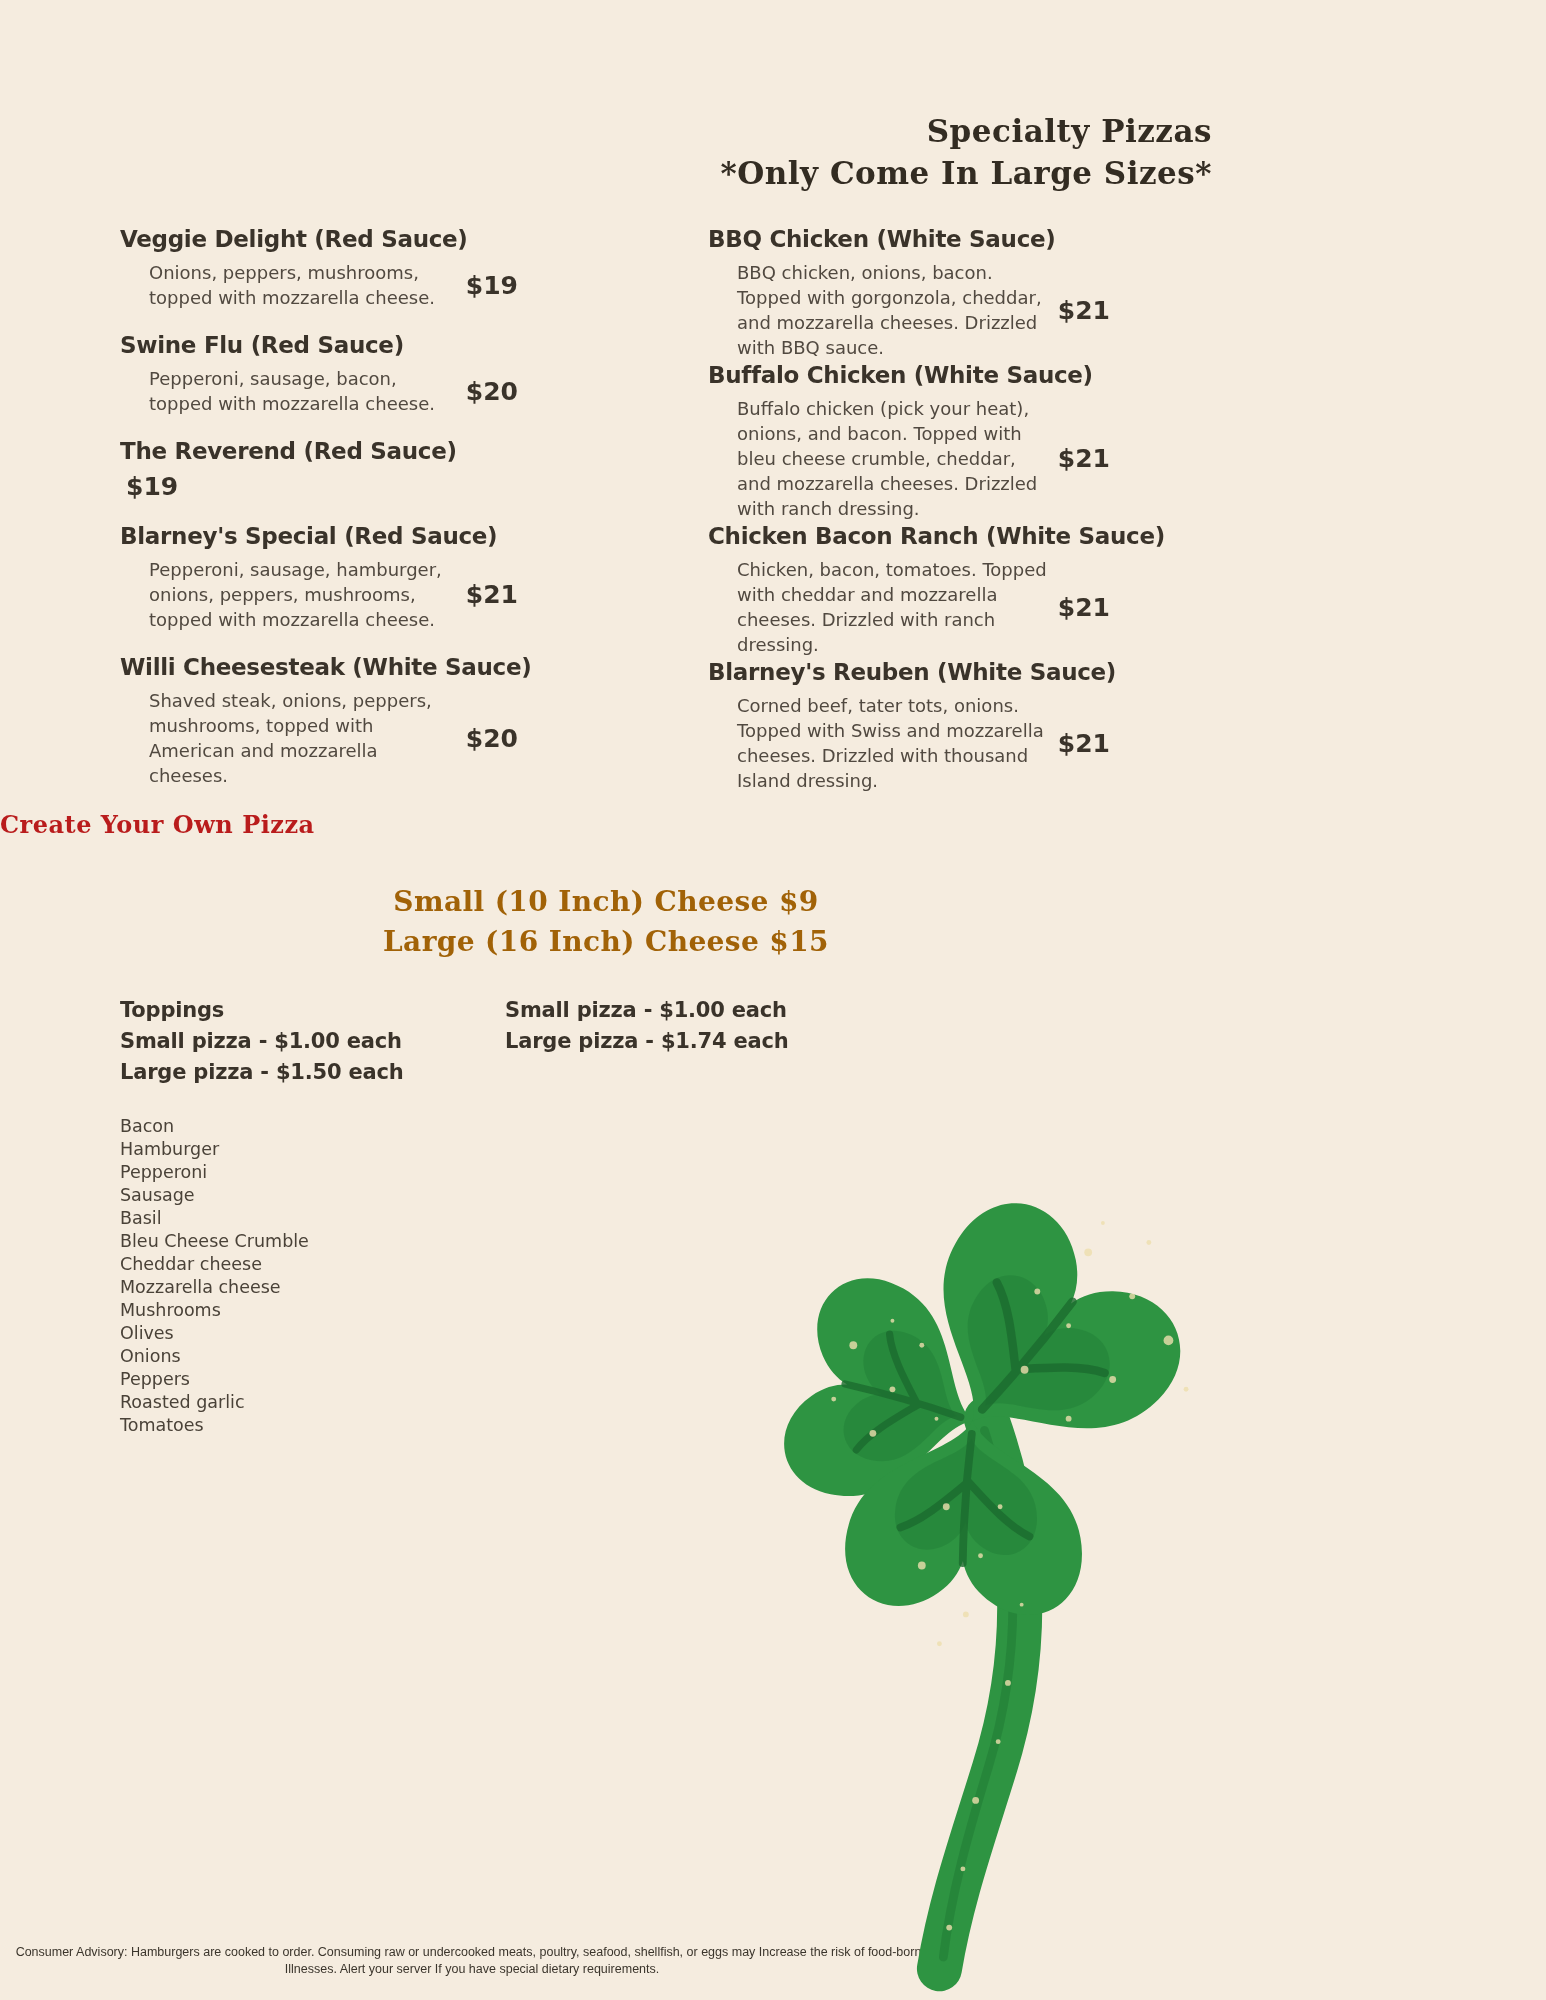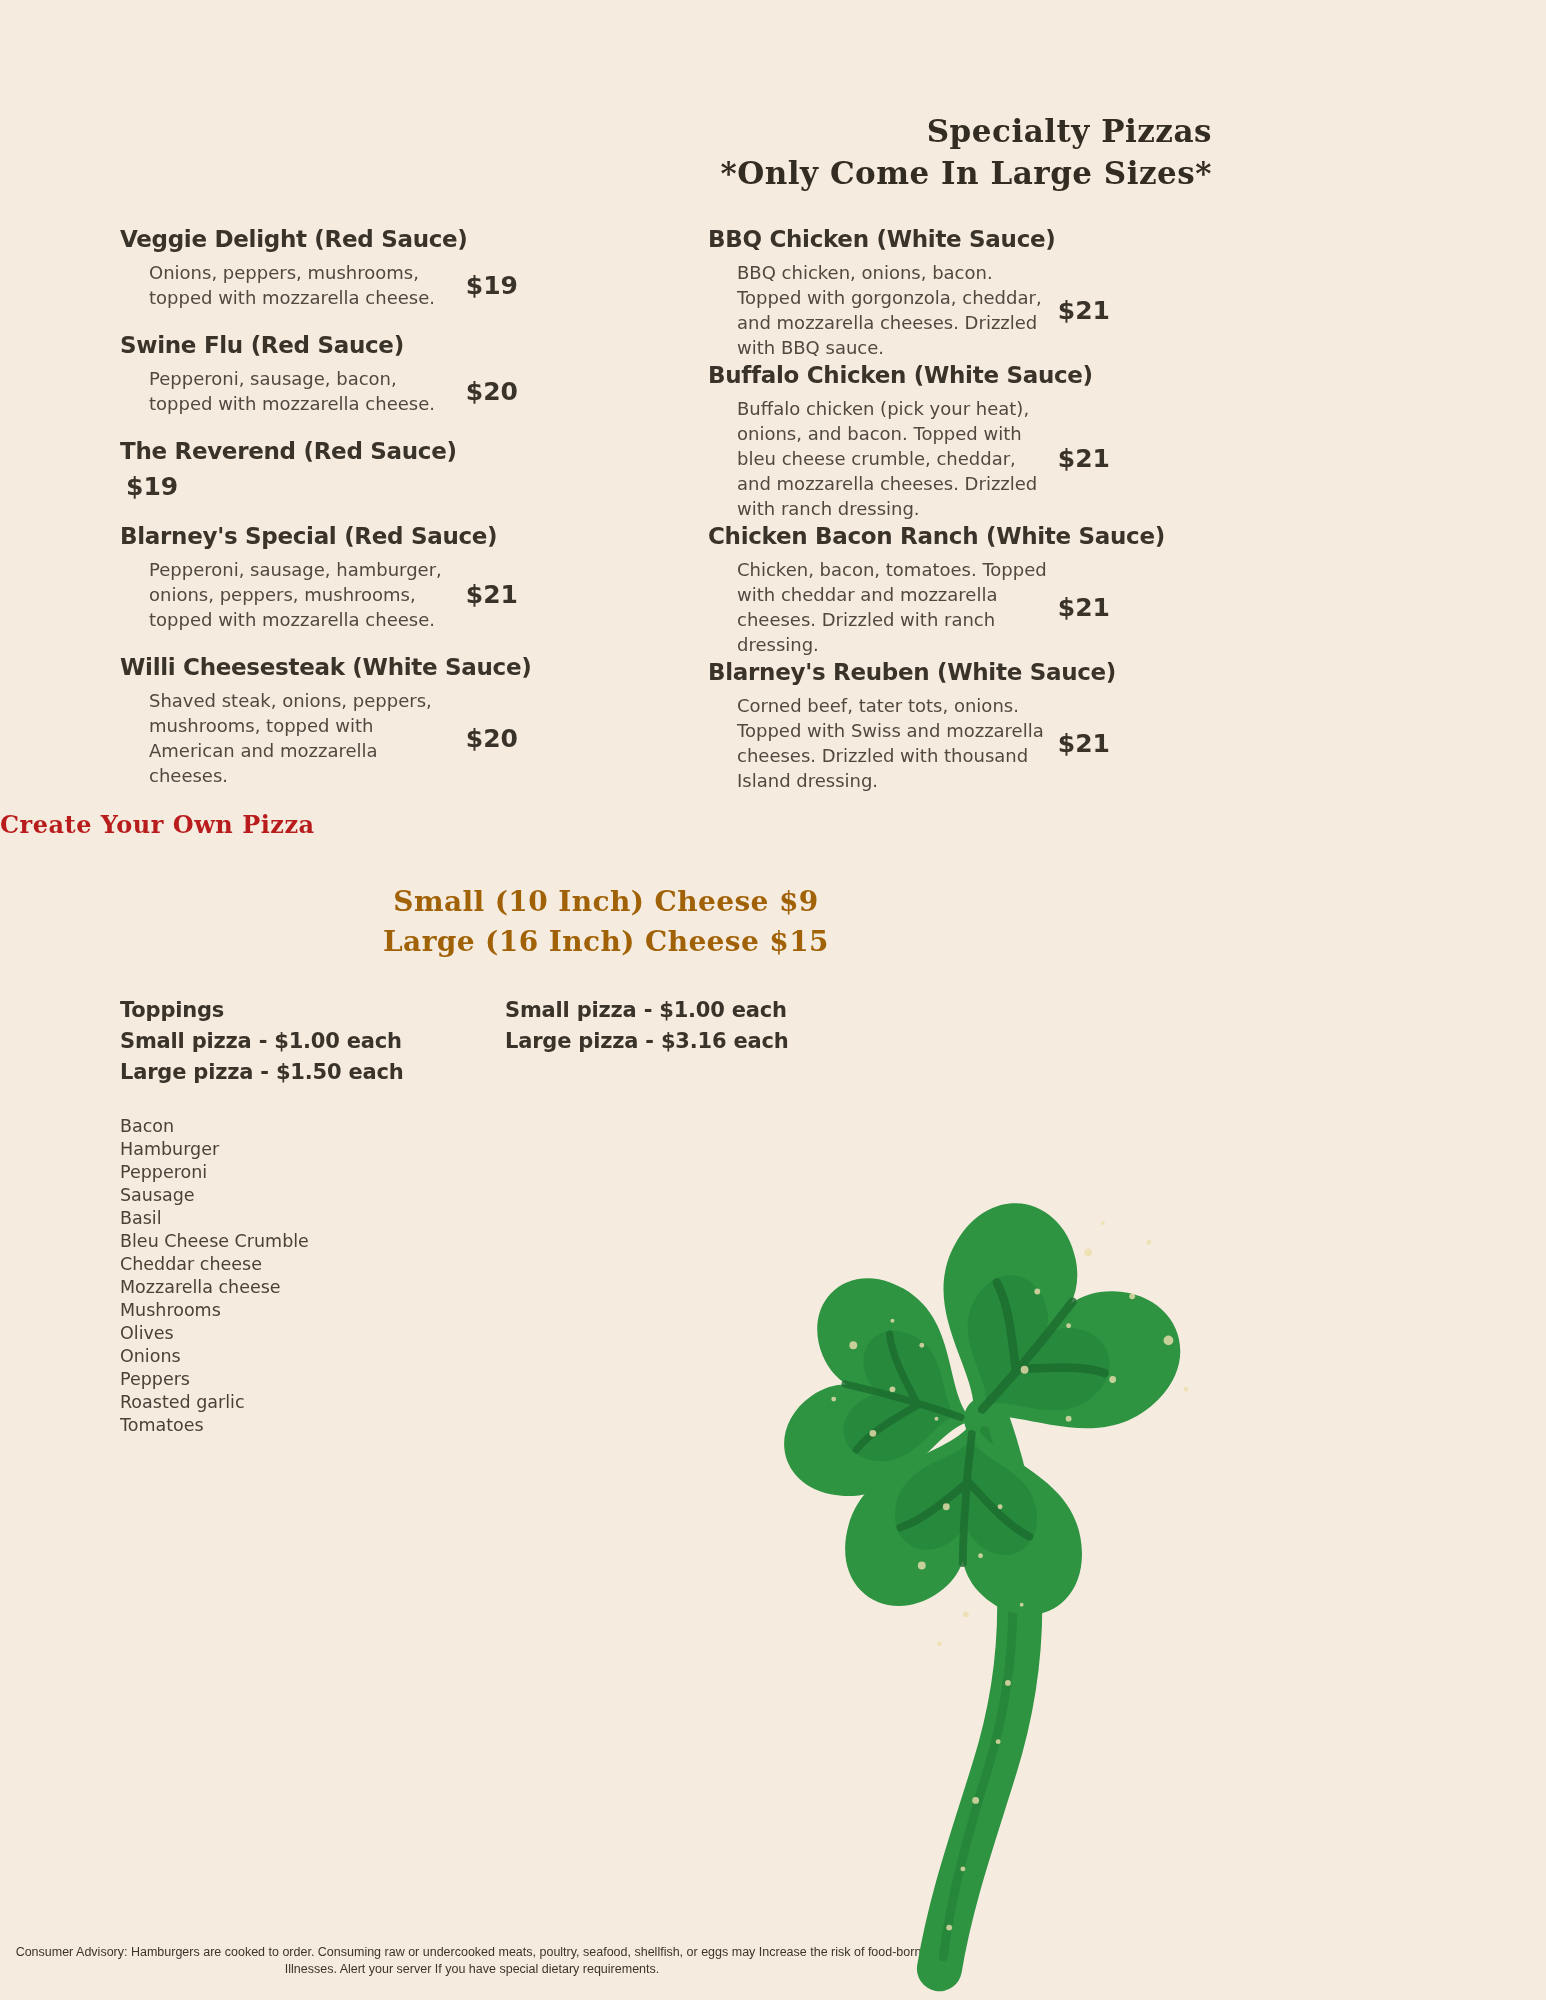--- a/index.html
+++ b/index.html
@@ -180,21 +180,21 @@
         <li>Olives</li>
         <li>Onions</li>
         <li>Peppers</li>
         <li>Roasted garlic</li>
         <li>Tomatoes</li>
       </ul>
   </section>
 
   <section class="toppings-col second">
     <div class="top-head">Small pizza - $1.00 each</div>
-    <div class="top-head">Large pizza - $3.16 each</div>
+    <div class="top-head">Large pizza - $1.74 each</div>
   </section>
 
   <footer class="advisory">
     <div>Consumer Advisory: Hamburgers are cooked to order. Consuming raw or undercooked meats, poultry, seafood, shellfish, or eggs may Increase the risk of food-borne</div>
     <div>Illnesses. Alert your server If you have special dietary  requirements.</div>
   </footer>
 
   <svg class="shamrock" viewBox="0 0 470 912" aria-hidden="true">
     <defs>
       <path id="leaf" d="M0 0 C -18 -36 -100 -40 -106 -112 C -110 -164 -60 -188 -20 -156 C -9 -147 -3 -137 0 -126 C 3 -137 9 -147 20 -156 C 60 -188 110 -164 106 -112 C 100 -40 18 -36 0 0 Z"></path>

